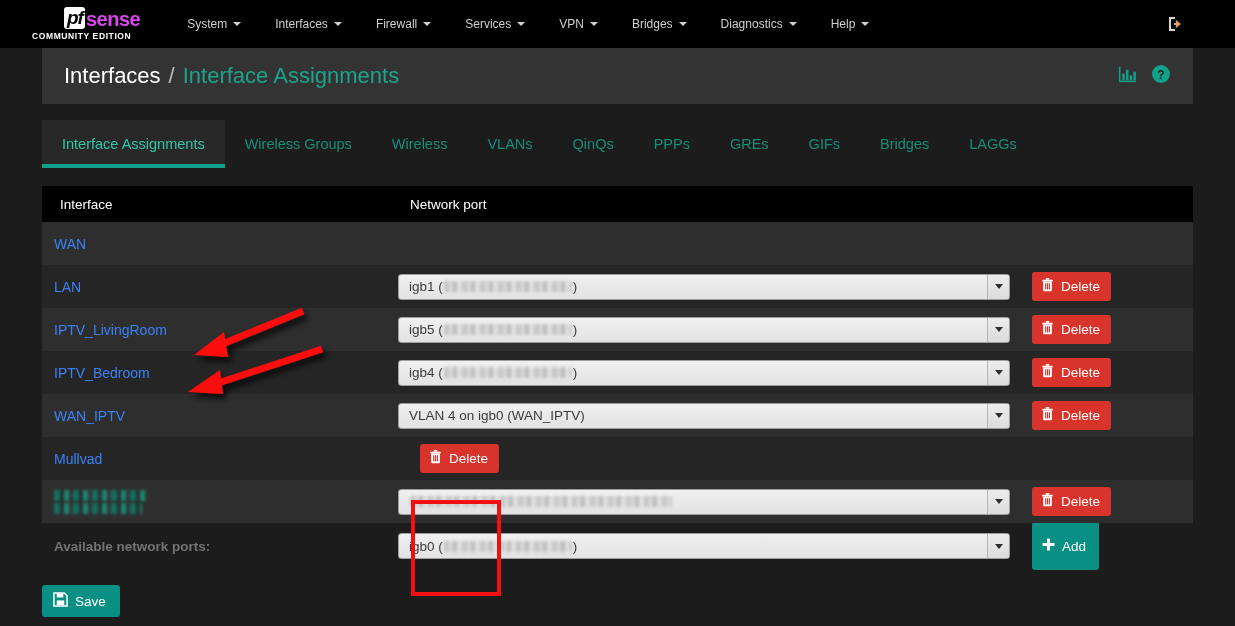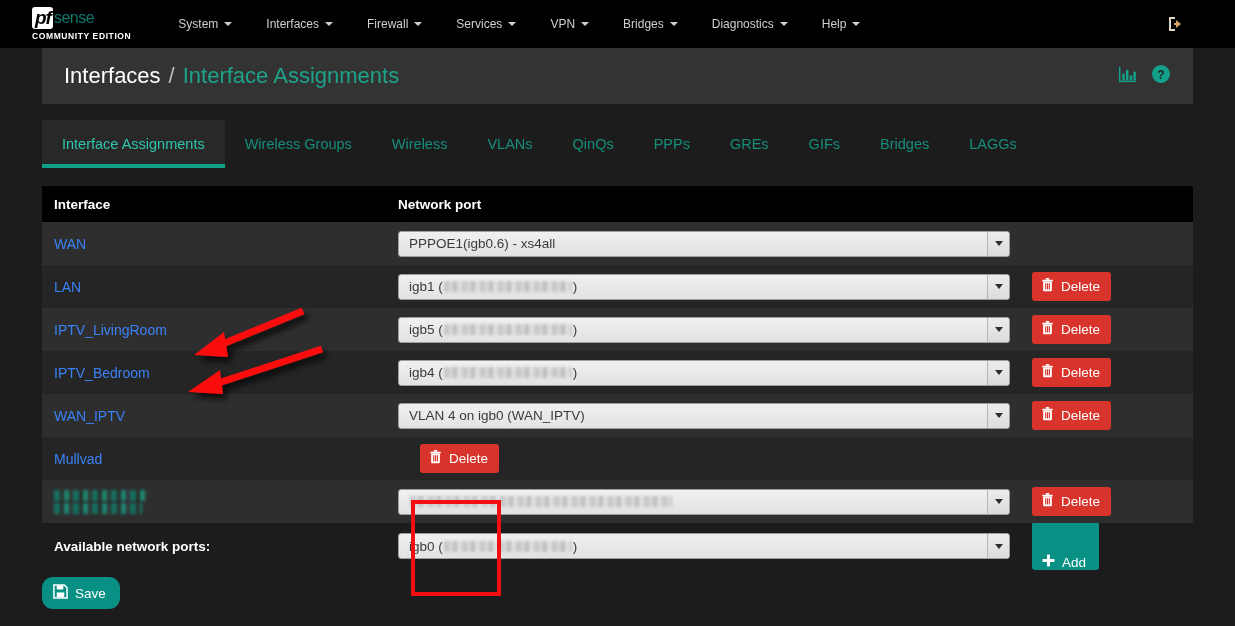--- a/index.html
+++ b/index.html
@@ -22,38 +22,39 @@
   }
   .brand {
     display: flex;
     flex-direction: column;
     align-items: flex-start;
     margin-right: 30px;
     line-height: 1;
   }
   .brand-logo {
     display: flex;
-    align-items: center;
+    align-items: flex-end;
     height: 22px;
+    margin-left: 32px;
   }
   .brand-badge {
     background: #ffffff;
     color: #000000;
     font-weight: bold;
     font-size: 19px;
     padding: 0 2px 1px 3px;
     border-radius: 3px;
     letter-spacing: -1px;
     font-style: italic;
     line-height: 21px;
   }
   .brand-word {
-    color: #0f766e;
-    font-weight: normal;
-    font-size: 16px;
+    color: #d946ef;
+    font-weight: bold;
+    font-size: 20px;
     letter-spacing: -0.5px;
     margin-left: 1px;
   }
   .brand-sub {
     color: #ffffff;
     font-size: 8.5px;
     font-weight: bold;
     letter-spacing: 0.6px;
     margin-top: 3px;
   }
@@ -152,21 +153,22 @@
   .tbl-head {
     background: #000000;
     display: flex;
     align-items: center;
     height: 36px;
     padding: 0 12px;
   }
   .th {
     color: #ffffff;
     font-size: 13.5px;
-    font-weight: bold;
+    font-weight: normal;
+    margin-left: 6px;
   }
   .th-iface { width: 344px; padding-left: 0px; }
   .th-port  { flex: 1; }
 
   .row {
     display: flex;
     align-items: center;
     height: 43px;
     padding: 0 12px;
     position: relative;
@@ -264,40 +266,38 @@
     height: 29px;
     padding: 0 11px 0 9px;
     margin-left: 22px;
     align-items: center;
   }
   .btn-add {
     background: #089085;
     height: 48px;
     padding: 0 13px 0 10px;
     margin-left: 22px;
-    align-items: flex-end;
   }
   .btn-save {
     background: #089085;
     height: 32px;
     padding: 0 14px 0 11px;
-    margin: 8px 0 0 16px;
-    border-radius: 11px;
+    margin: 16px 0 0 16px;
   }
 
   .avail-row {
     display: flex;
     align-items: center;
     height: 46px;
     padding: 0 12px;
     background: #1c1c1c;
   }
   .avail-label {
     width: 344px;
-    color: #ffffff;
+    color: #737373;
     font-size: 13.5px;
     font-weight: bold;
   }
   .red-rect {
     position: absolute;
     left: 369px;
     top: 314px;
     width: 90px;
     height: 96px;
     border: 4px solid #f10f0f;
@@ -433,28 +433,20 @@
   
   <div class="tbl">
 
     <div class="tbl-head">
       <div class="th th-iface">Interface</div>
       <div class="th th-port">Network port</div>
     </div>
 
     <div class="row odd">
       <div class="cell-iface">WAN</div>
-      <div class="cell-port">
-        <div class="sel">
-          <span>PPPOE1(igb0.6) - xs4all</span>
-          <span class="arrowbox">
-              <span class="chev"></span>
-            </span>
-        </div>
-      </div>
     </div>
 
     <div class="row even">
       <div class="cell-iface">LAN</div>
       <div class="cell-port">
         <div class="sel">
           <span>igb1 (</span>
           <span class="blur" style="width:128px"></span>
           <span>)</span>
           <span class="arrowbox">

